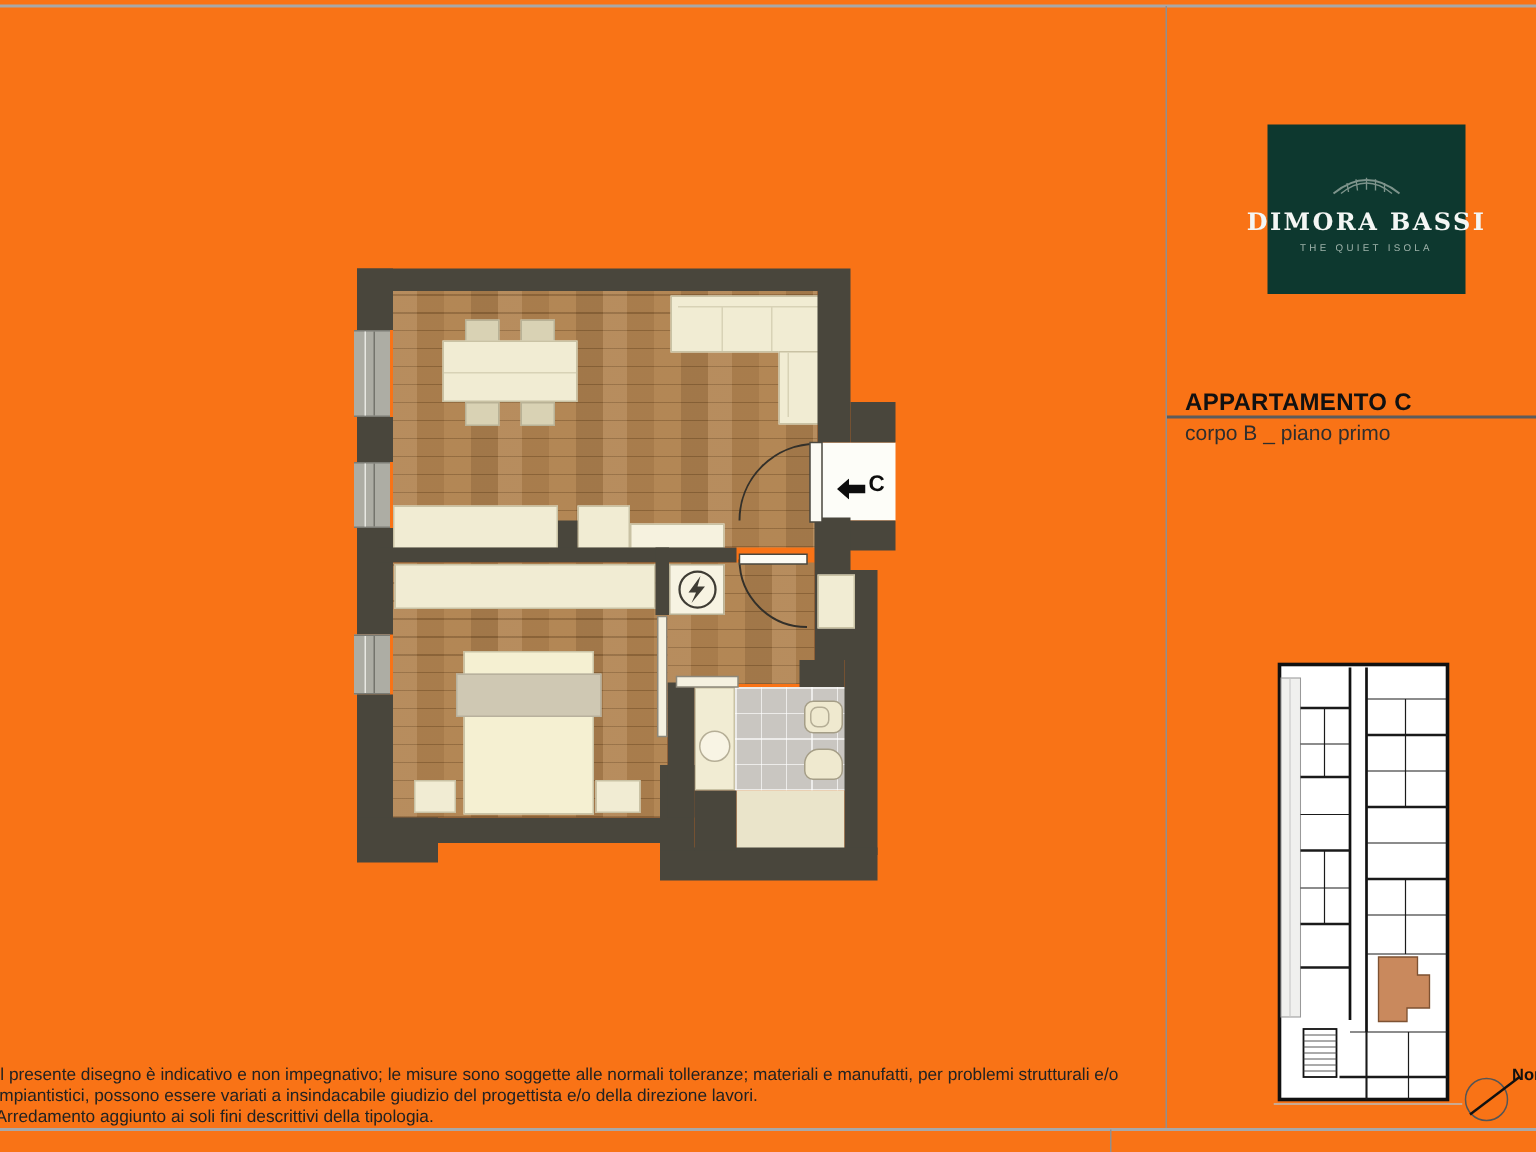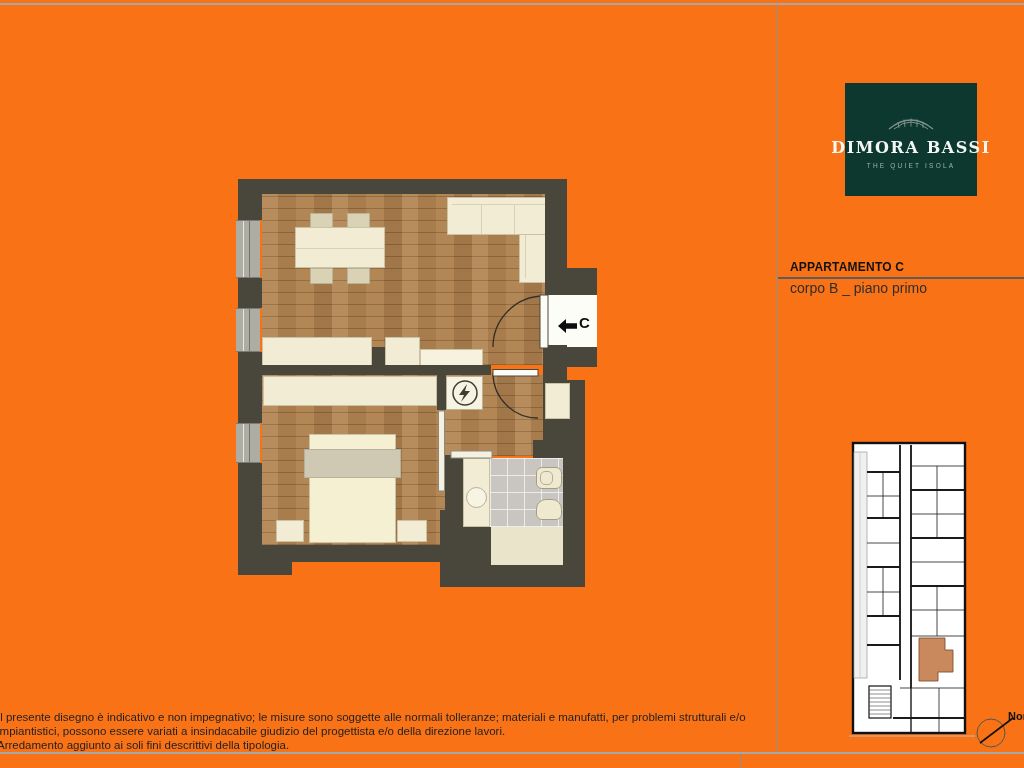--- a/index.html
+++ b/index.html
@@ -9,21 +9,21 @@
   
   .rule-h{position:absolute;background:#a8a8a8;}
   .rule-v{position:absolute;background:#8f8f8f;}
   
   #logo{position:absolute;left:845px;top:83px;width:132px;height:113px;
         display:flex;flex-direction:column;align-items:center;justify-content:center;}
   #logo .brand{font-family:"DejaVu Serif",serif;color:#f4f6f4;font-size:16px;
         letter-spacing:1.6px;font-weight:600;margin-top:6px;white-space:nowrap;}
   #logo .tagline{color:#9fb3ab;font-size:6.5px;letter-spacing:2.2px;margin-top:5px;}
   
-  #apt-title{position:absolute;left:790px;top:260px;font-size:12px;font-weight:bold;color:#111;letter-spacing:.2px;}
+  #apt-title{position:absolute;left:790px;top:260px;font-size:16px;font-weight:bold;color:#111;letter-spacing:.2px;}
   #apt-sub{position:absolute;left:790px;top:280px;font-size:14px;color:#2e2e2e;}
   
   .wall{position:absolute;background:#49463c;}
   .wood{position:absolute;background-color:#b18350;
     background-image:
       repeating-linear-gradient(90deg, rgba(255,255,255,.08) 0 16px, rgba(0,0,0,.05) 16px 34px, rgba(255,255,255,.03) 34px 52px, rgba(0,0,0,.09) 52px 70px),
       repeating-linear-gradient(0deg, rgba(73,42,10,.30) 0 1px, transparent 1px 12px);}
   .furn{position:absolute;background:#f1ecd3;border:1px solid #c9c2a4;box-sizing:border-box;}
   .chair{position:absolute;background:#d9d2b4;border:1px solid #b9b296;box-sizing:border-box;}
   .window{position:absolute;background:#adada4;border-top:1px solid #7c7c74;border-bottom:1px solid #7c7c74;box-sizing:border-box;}

